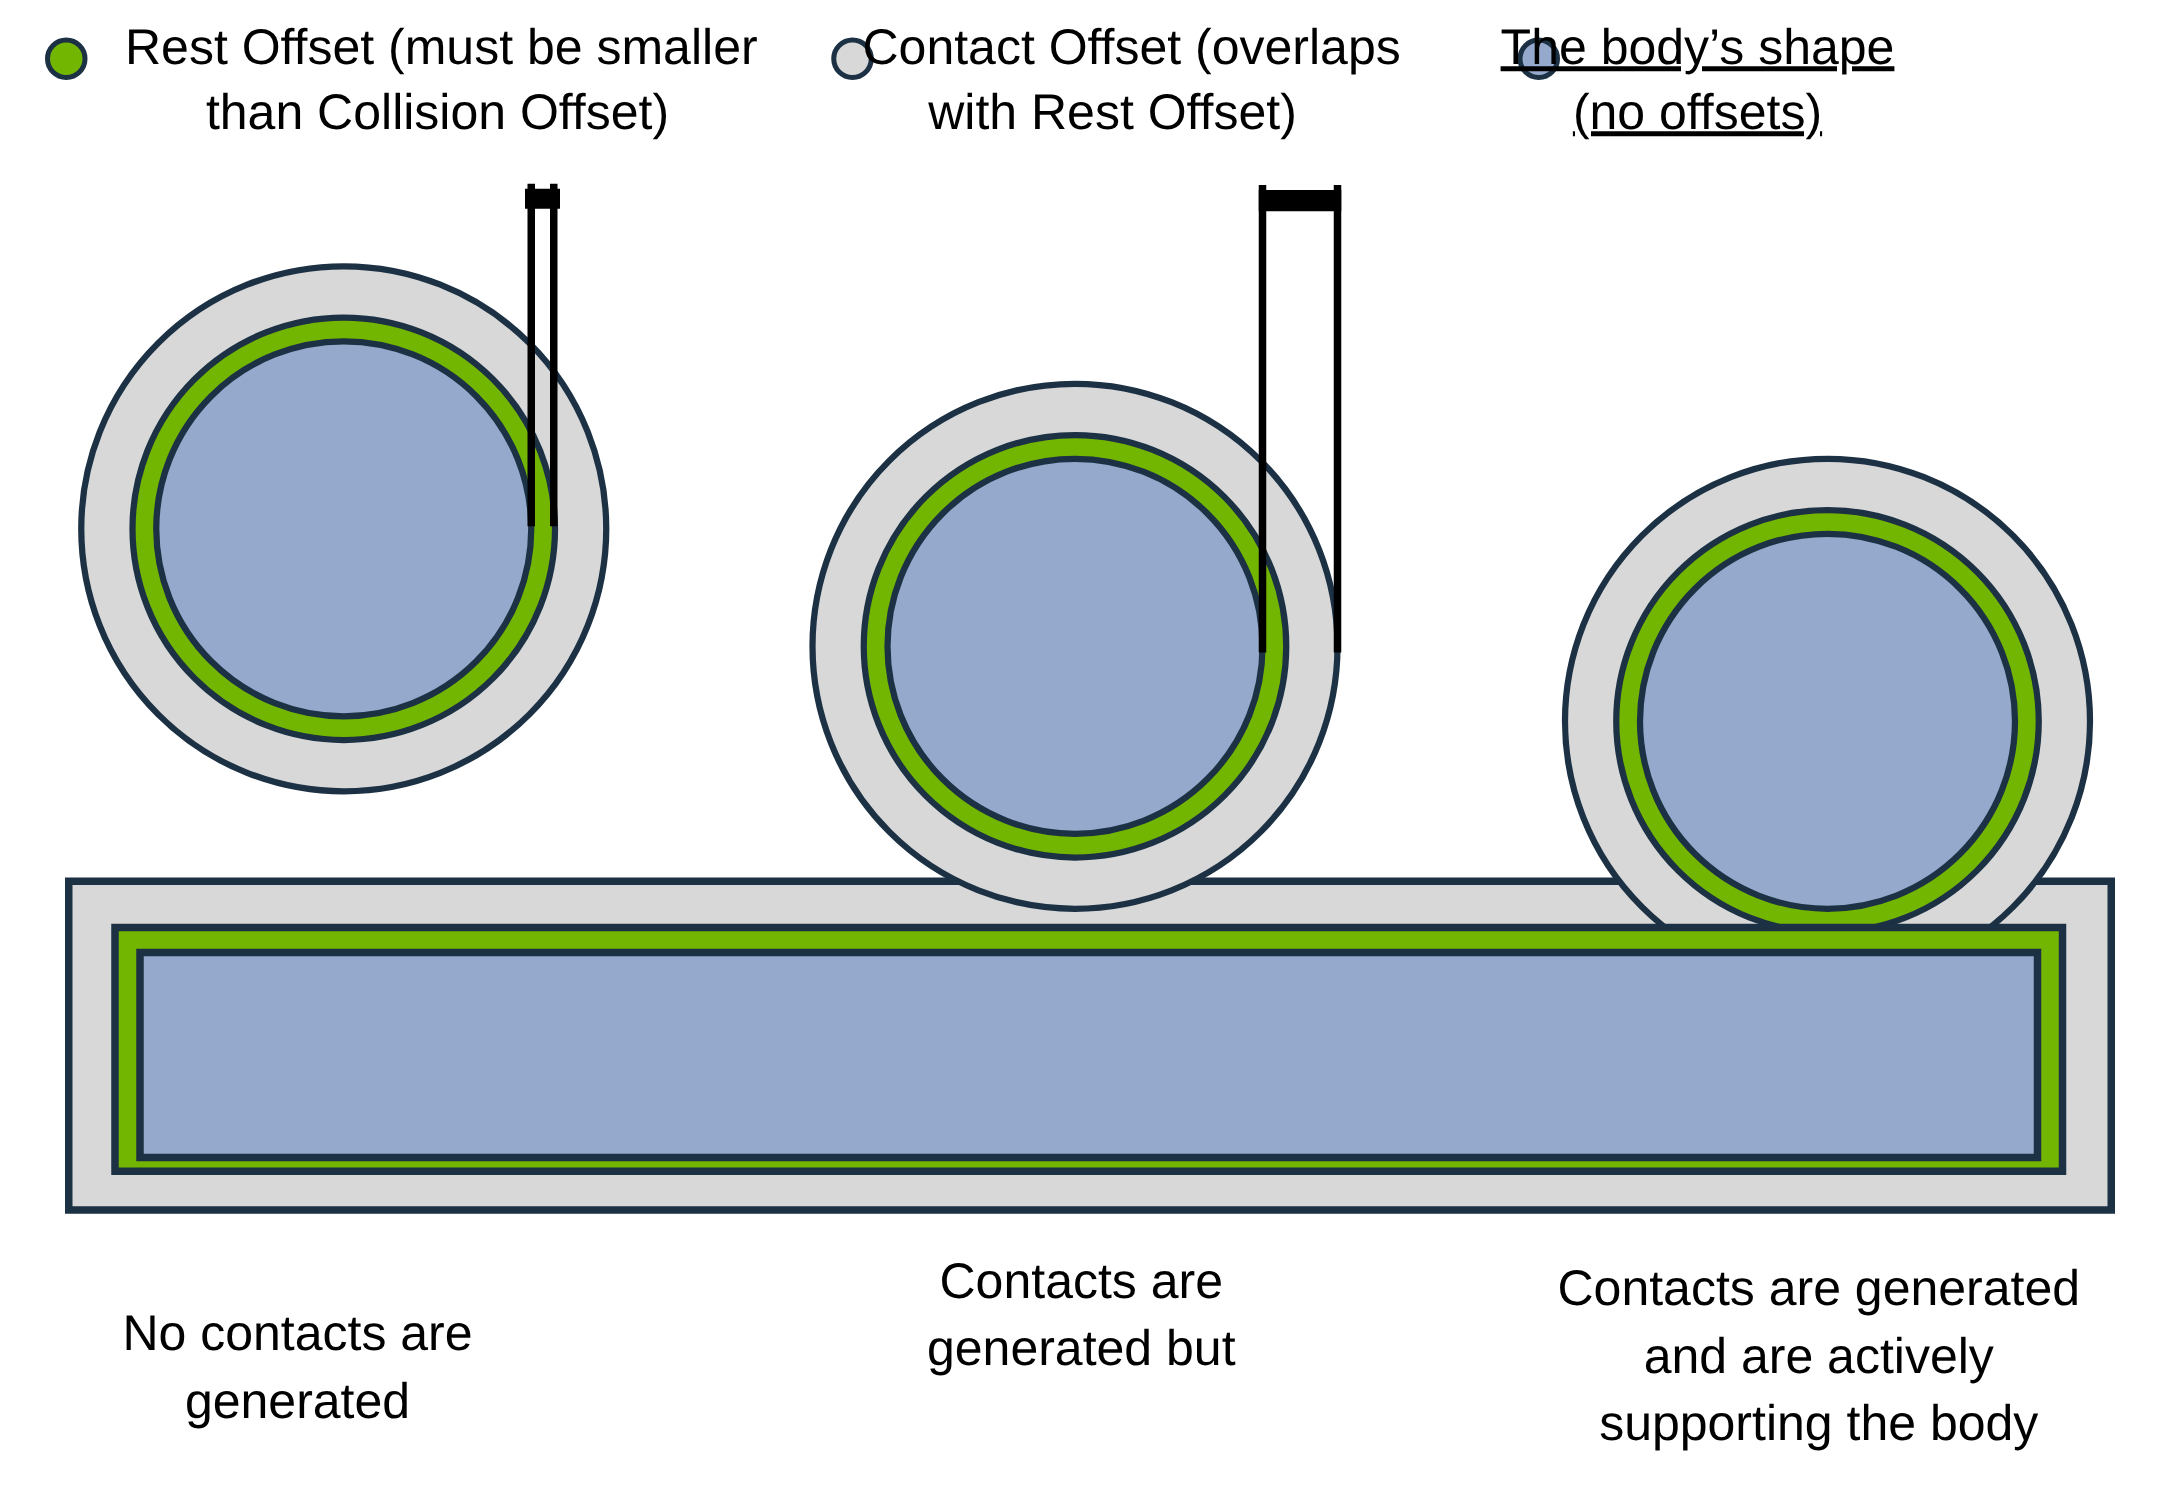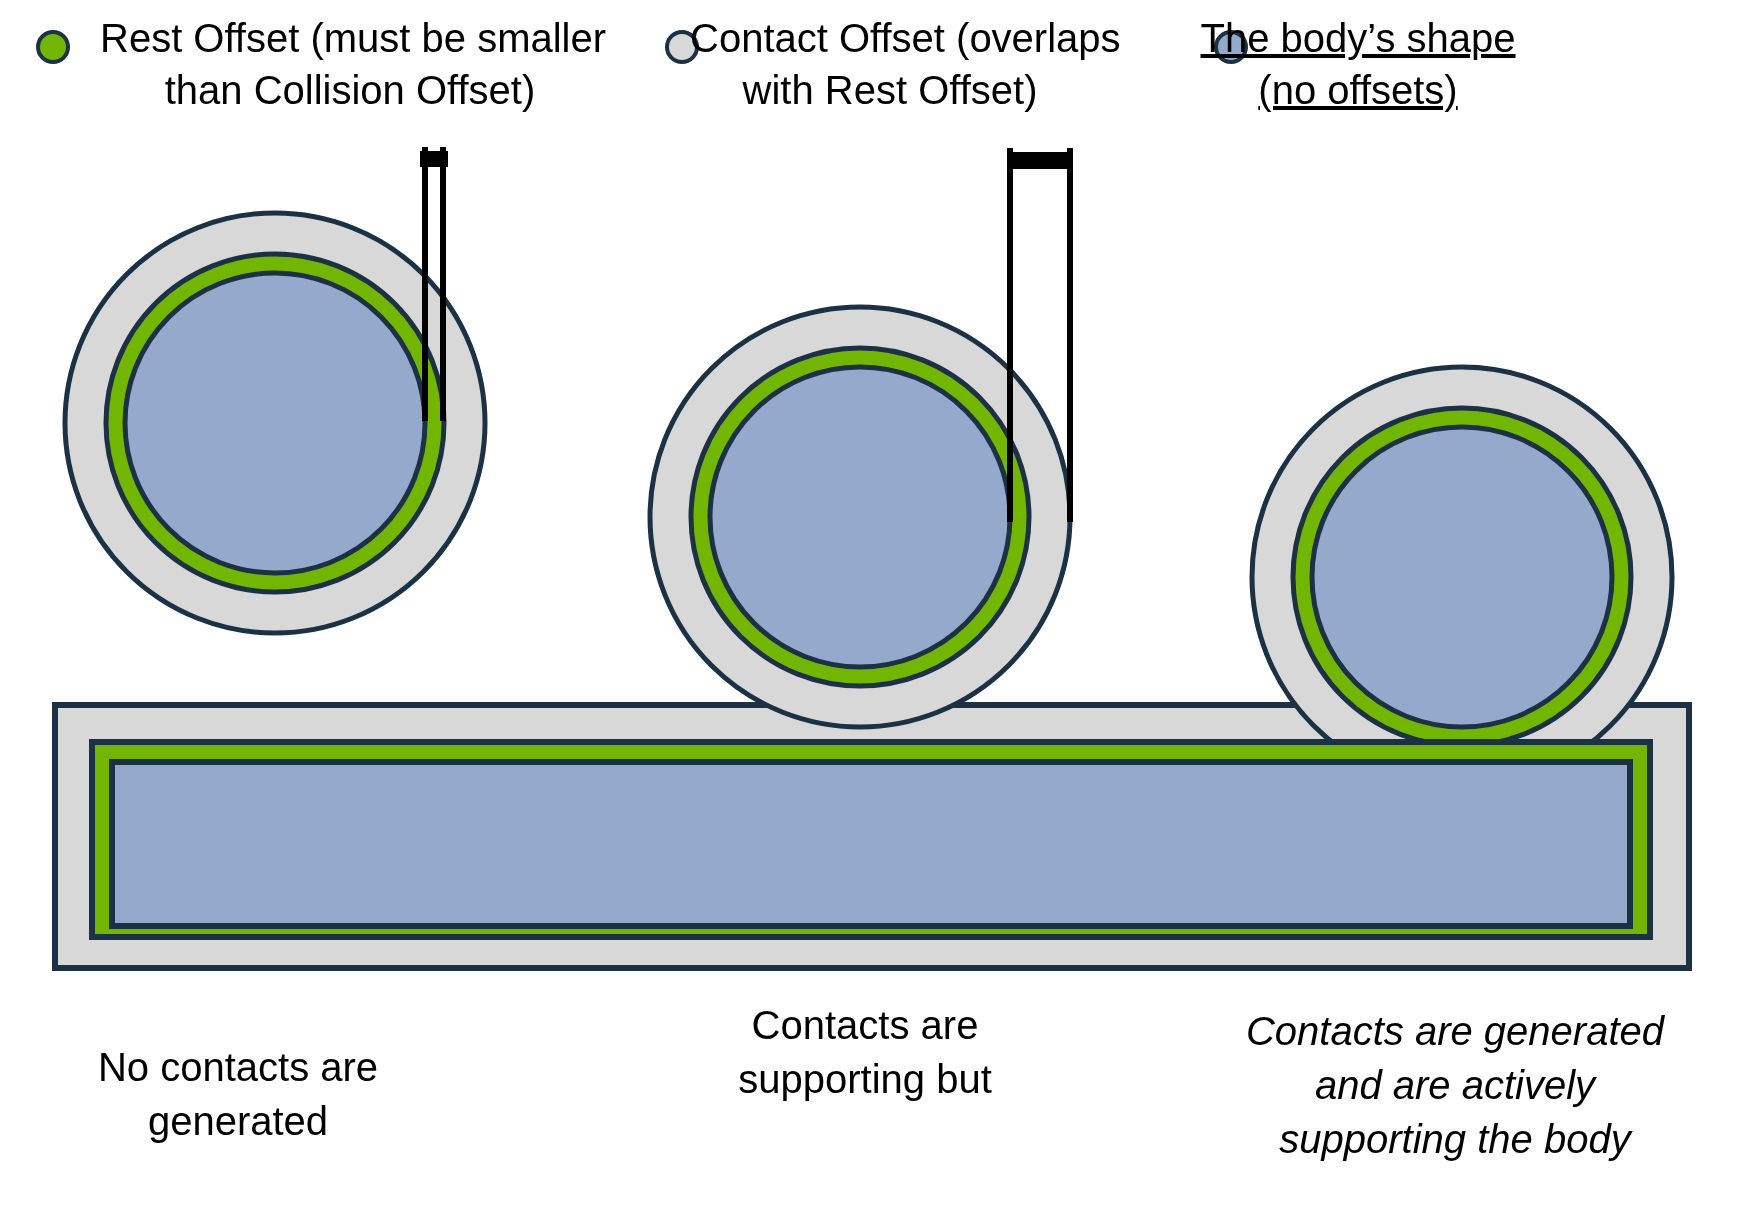--- a/index.html
+++ b/index.html
@@ -28,21 +28,21 @@
   }
   .sw-green{background:var(--green);}
   .sw-gray{background:var(--gray);}
   .sw-blue{background:var(--blue);}
   .legend-text-1{left:70px;top:12px;width:500px;margin-left:30px;}
   .legend-text-2{left:690px;top:12px;width:400px;}
   .legend-text-3{left:1158px;top:12px;width:400px;text-decoration:underline;}
   .caption{line-height:54px;}
   .caption-1{left:38px;top:1040px;width:400px;}
   .caption-2{left:665px;top:998px;width:400px;}
-  .caption-3{left:1205px;top:1004px;width:500px;font-style:italic;}
+  .caption-3{left:1205px;top:1004px;width:500px;}
 </style>
 </head>
 <body>
 
 <div class="canvas">
 
   <svg class="figure" viewBox="0 0 1743 1209">
 
     <rect x="55" y="705" width="1634" height="263" style="fill:var(--gray);stroke:var(--navy);stroke-width:6"></rect>
 
@@ -100,21 +100,21 @@
     </div>
   </div>
 
   <div class="txt caption caption-1">
     <div>No contacts are</div>
     <div>generated</div>
   </div>
 
   <div class="txt caption caption-2">
     <div>Contacts are</div>
-    <div>supporting but</div>
+    <div>generated but</div>
   </div>
 
   <div class="txt caption caption-3">
     <div>Contacts are generated</div>
     <div>and are actively</div>
     <div>supporting the body</div>
   </div>
 
 </div>
 

